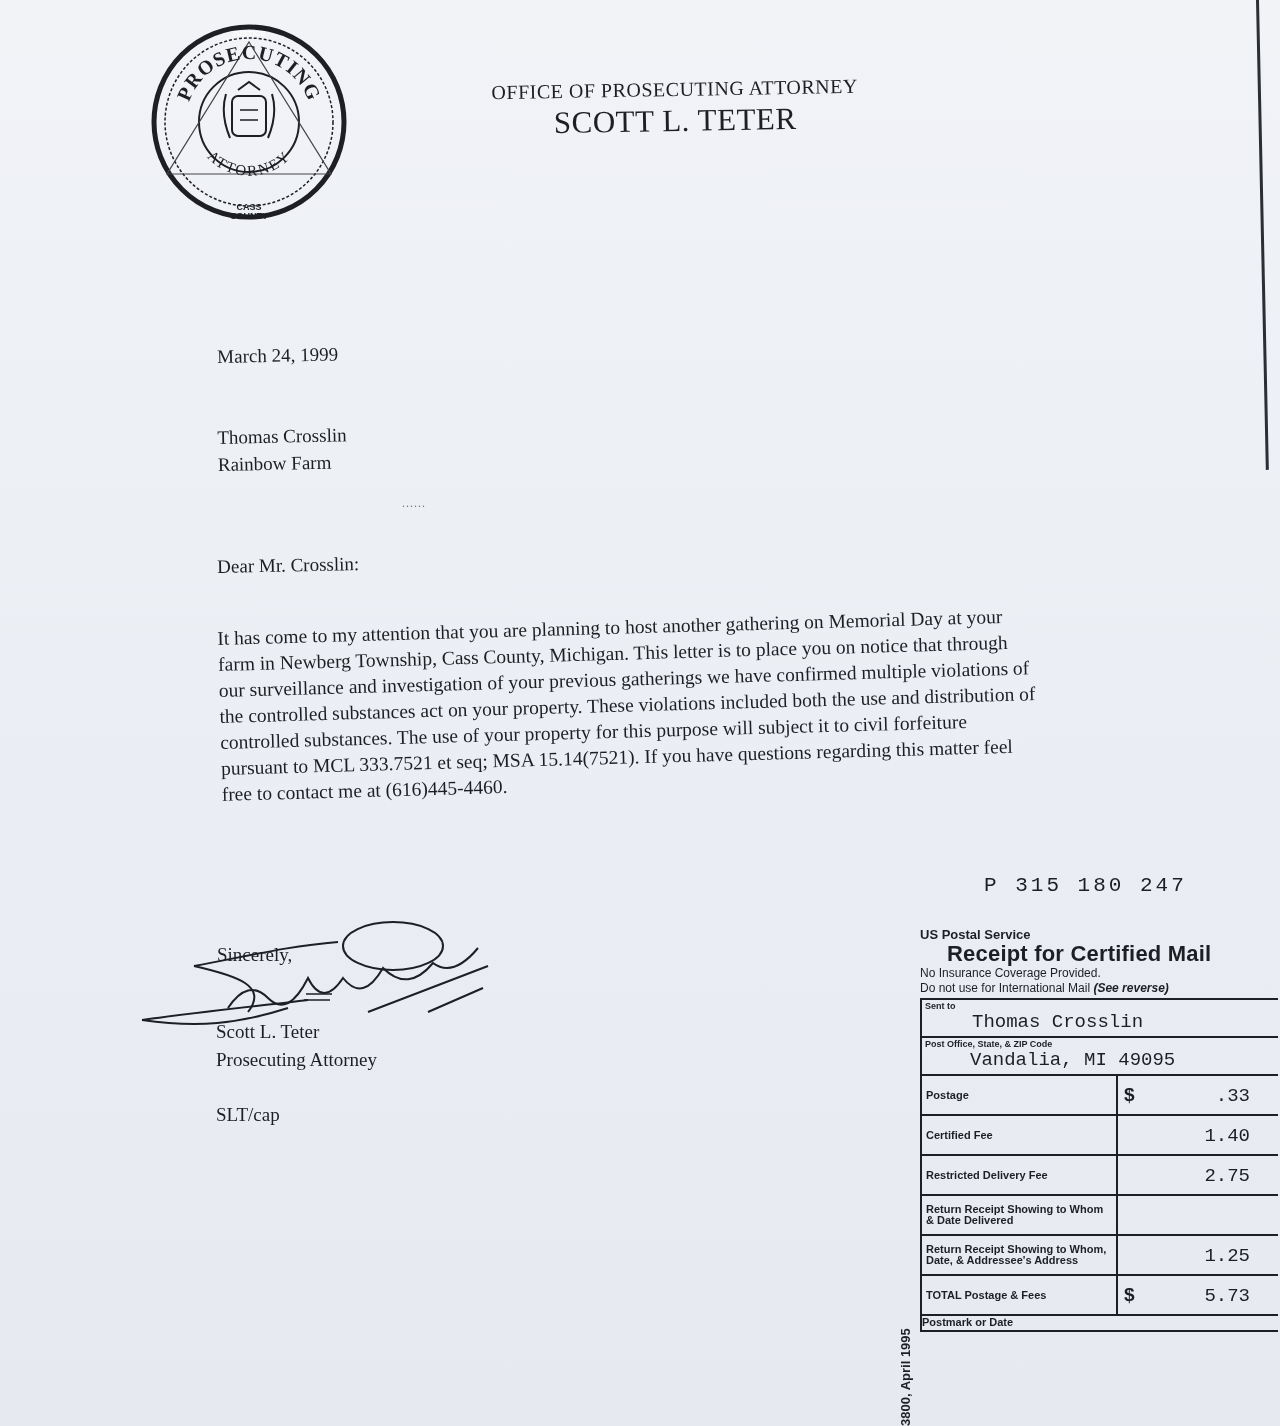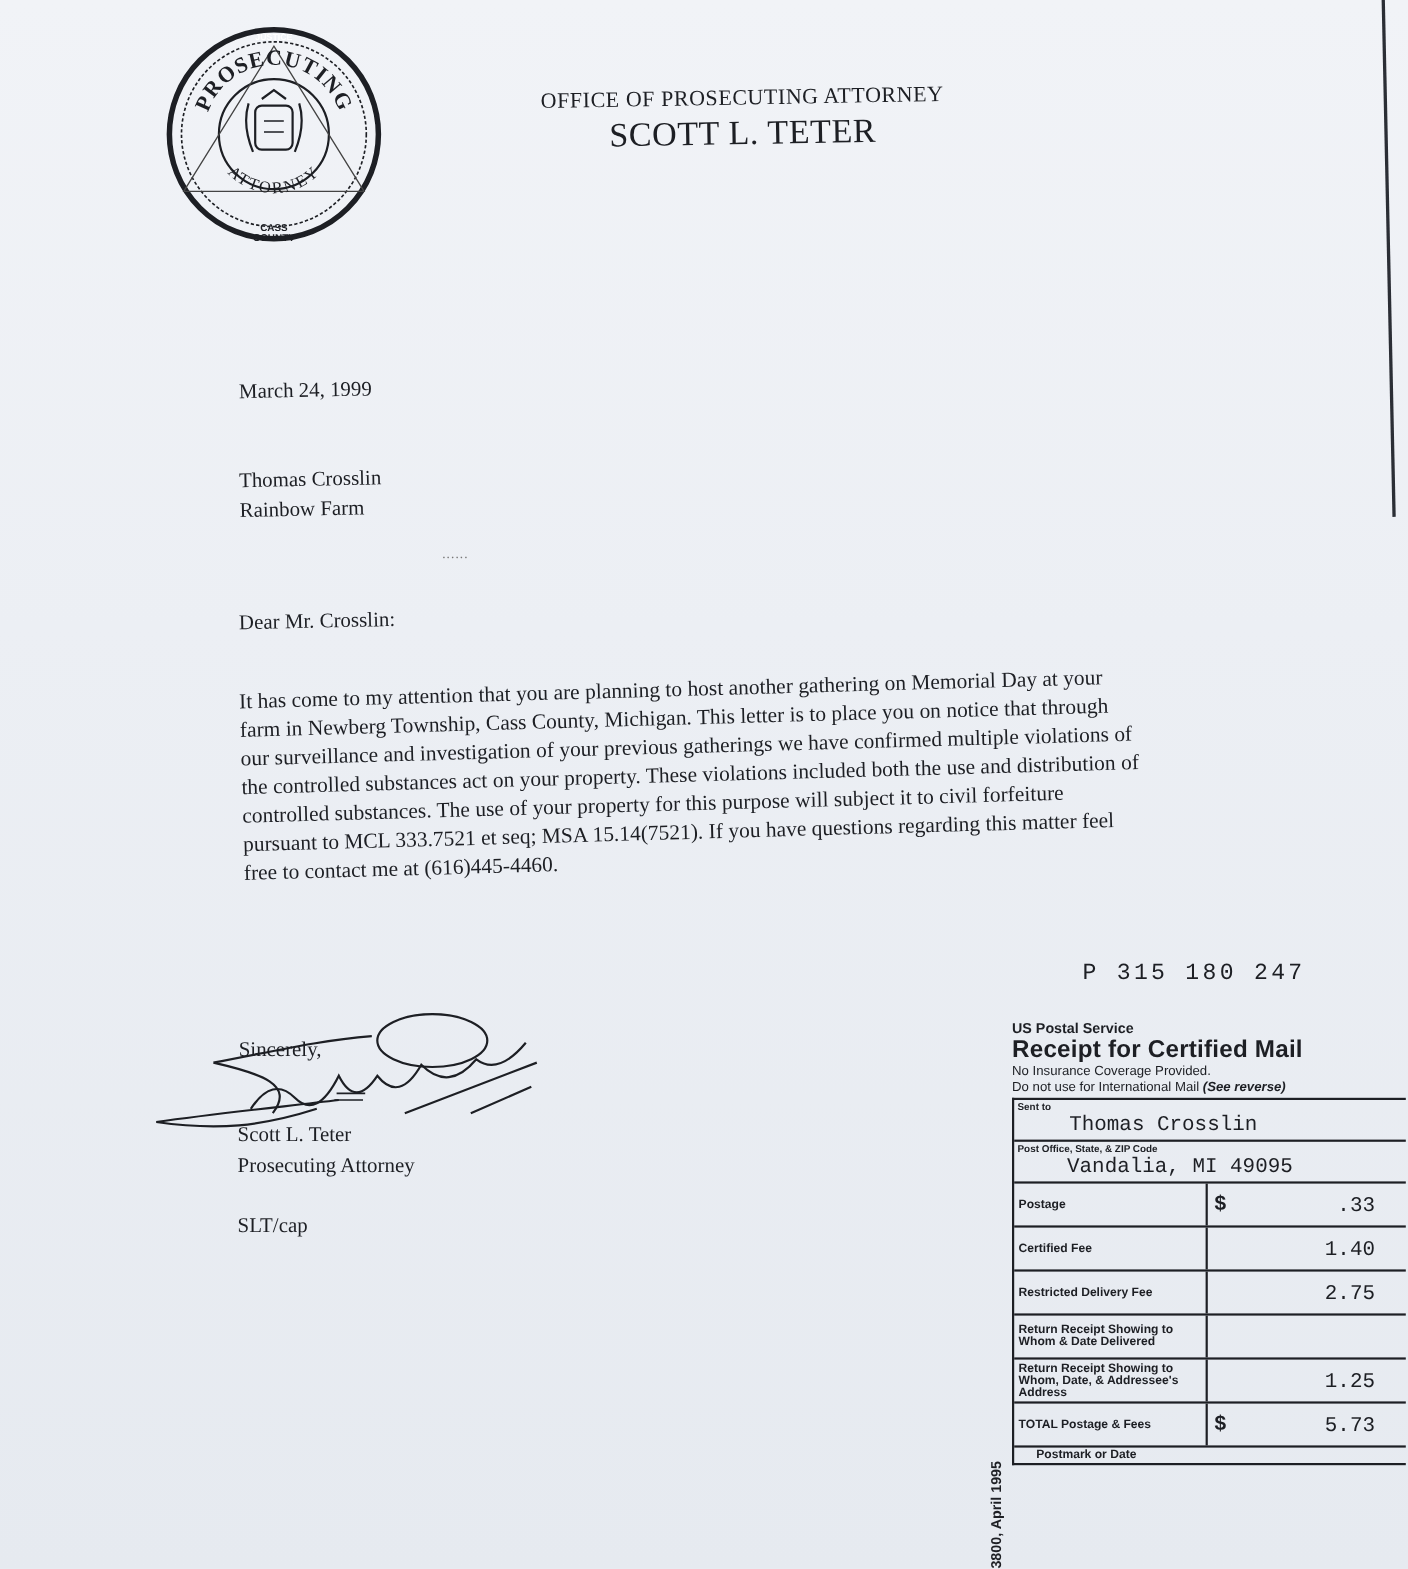--- a/index.html
+++ b/index.html
@@ -35,33 +35,33 @@
   .body-text span { display: block; white-space: nowrap; }
 
   .closing { position: absolute; left: 217px; top: 944px; font-size: 19px; }
   .signature { position: absolute; left: 138px; top: 916px; width: 360px; height: 120px; }
   .signer { position: absolute; left: 216px; top: 1018px; font-size: 19px; line-height: 28px; }
   .initials { position: absolute; left: 216px; top: 1104px; font-size: 19px; }
 
   .tracking { position: absolute; left: 984px; top: 874px; font-family: "Liberation Mono", "DejaVu Sans Mono", monospace; font-size: 21px; letter-spacing: 3px; }
   .receipt { position: absolute; left: 920px; top: 928px; width: 360px; font-family: "Liberation Sans", "DejaVu Sans", sans-serif; }
   .r-small { font-size: 13px; font-weight: bold; line-height: 14px; }
-  .r-title { font-size: 22px; font-weight: bold; line-height: 24px; letter-spacing: 0.2px; }
+  .r-title { font-size: 22px; font-weight: bold; line-height: 24px; letter-spacing: 0.2px; margin-left: 27px; }
   .r-note { font-size: 12px; line-height: 15px; }
   .r-note i { font-weight: bold; }
   .r-table { margin-top: 2px; border: 2px solid #1d1f24; border-right: none; width: 356px; }
   .r-field { border-bottom: 2px solid #1d1f24; height: 36px; position: relative; padding-left: 34px; }
   .r-field .lbl { position: absolute; left: 3px; top: 1px; font-size: 9px; font-weight: bold; }
   .r-field .val { position: absolute; left: 50px; top: 11px; font-family: "Liberation Mono", "DejaVu Sans Mono", monospace; font-size: 19px; }
   .r-row { display: flex; border-bottom: 2px solid #1d1f24; height: 38px; }
-  .r-row .lbl { width: 176px; border-right: 2px solid #1d1f24; font-size: 11px; font-weight: bold; padding: 3px 4px; box-sizing: border-box; display: flex; align-items: center; line-height: 11px; }
+  .r-row .lbl { width: 196px; border-right: 2px solid #1d1f24; font-size: 11px; font-weight: bold; padding: 3px 4px; box-sizing: border-box; display: flex; align-items: center; line-height: 11px; }
   .r-row .amt { flex: 1; position: relative; font-family: "Liberation Mono", "DejaVu Sans Mono", monospace; font-size: 19px; }
   .r-row .amt .dollar { position: absolute; left: 6px; top: 8px; font-family: "Liberation Sans", sans-serif; font-weight: bold; }
   .r-row .amt .num { position: absolute; right: 28px; top: 9px; text-align: center; }
-  .r-last { height: 14px; font-size: 11px; font-weight: bold; padding-left: 20px; overflow: hidden; }
+  .r-last { height: 14px; font-size: 11px; font-weight: bold; padding-left: 0; overflow: hidden; }
   .form-code { position: absolute; left: 898px; top: 1426px; transform: rotate(-90deg); transform-origin: left top; font-family: "Liberation Sans", sans-serif; font-weight: bold; font-size: 13px; white-space: nowrap; }
 </style>
 </head>
 <body>
 
 <div class="page">
   <div class="edge-line"></div>
 
   <svg class="seal" viewBox="0 0 206 196">
     <circle cx="103" cy="98" r="95" fill="none" stroke="#1d1f24" stroke-width="5"></circle>

